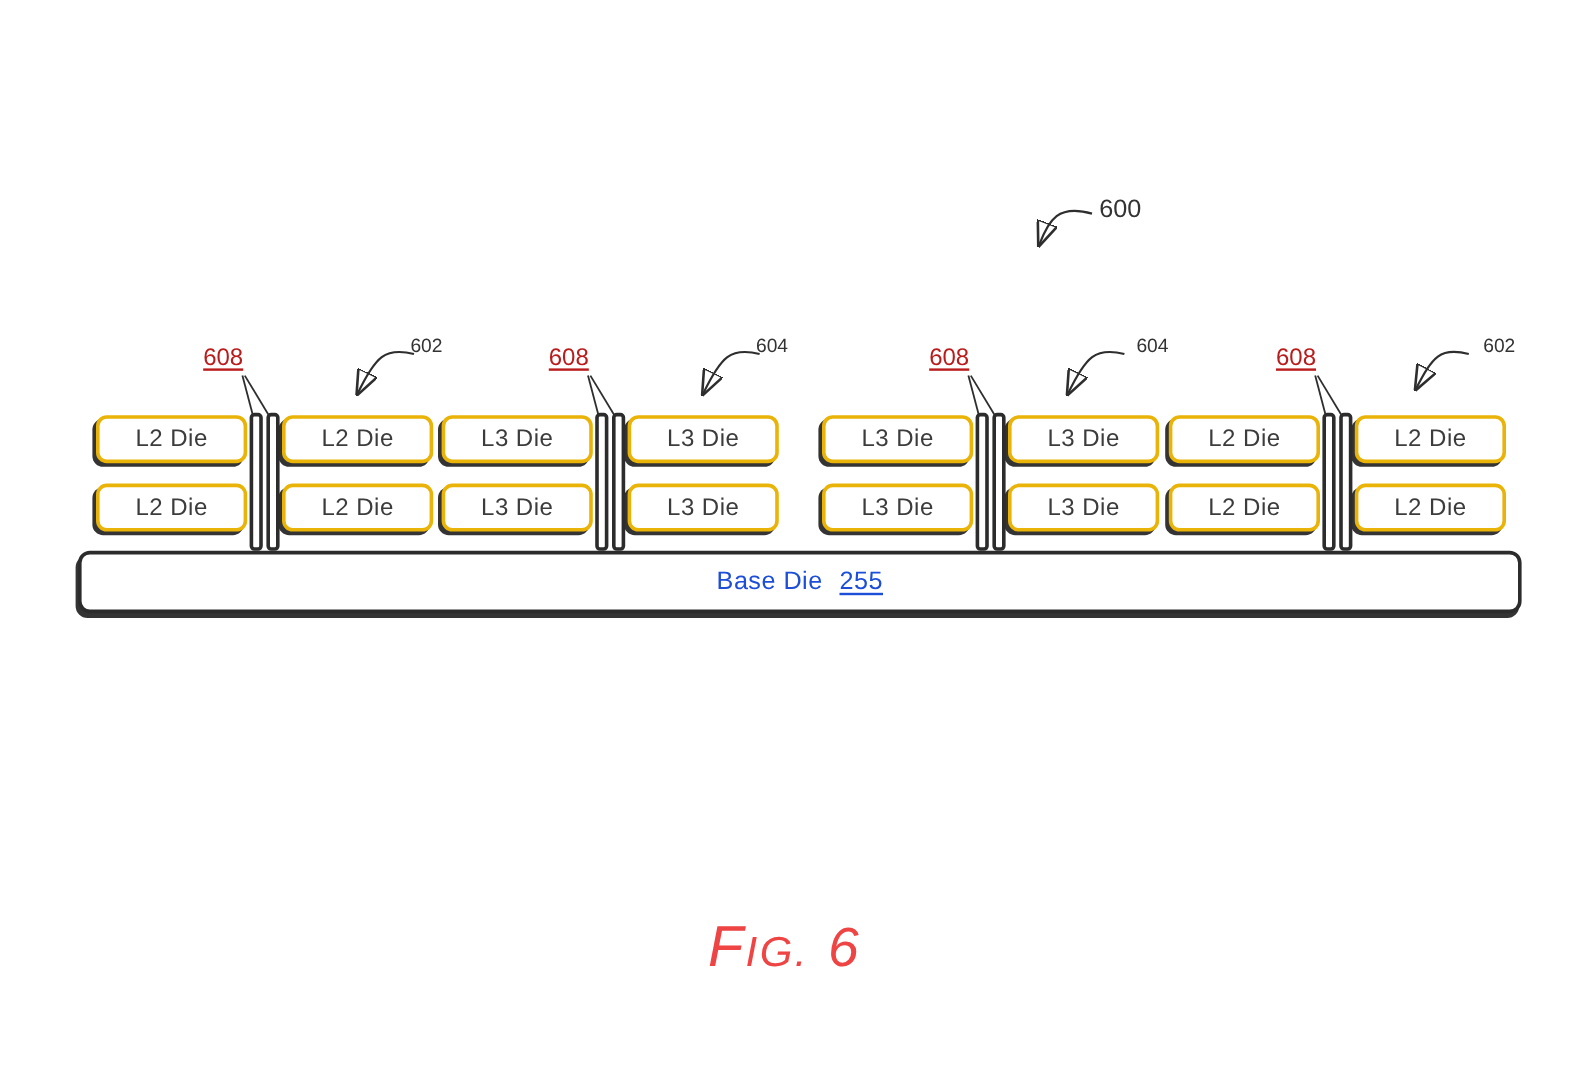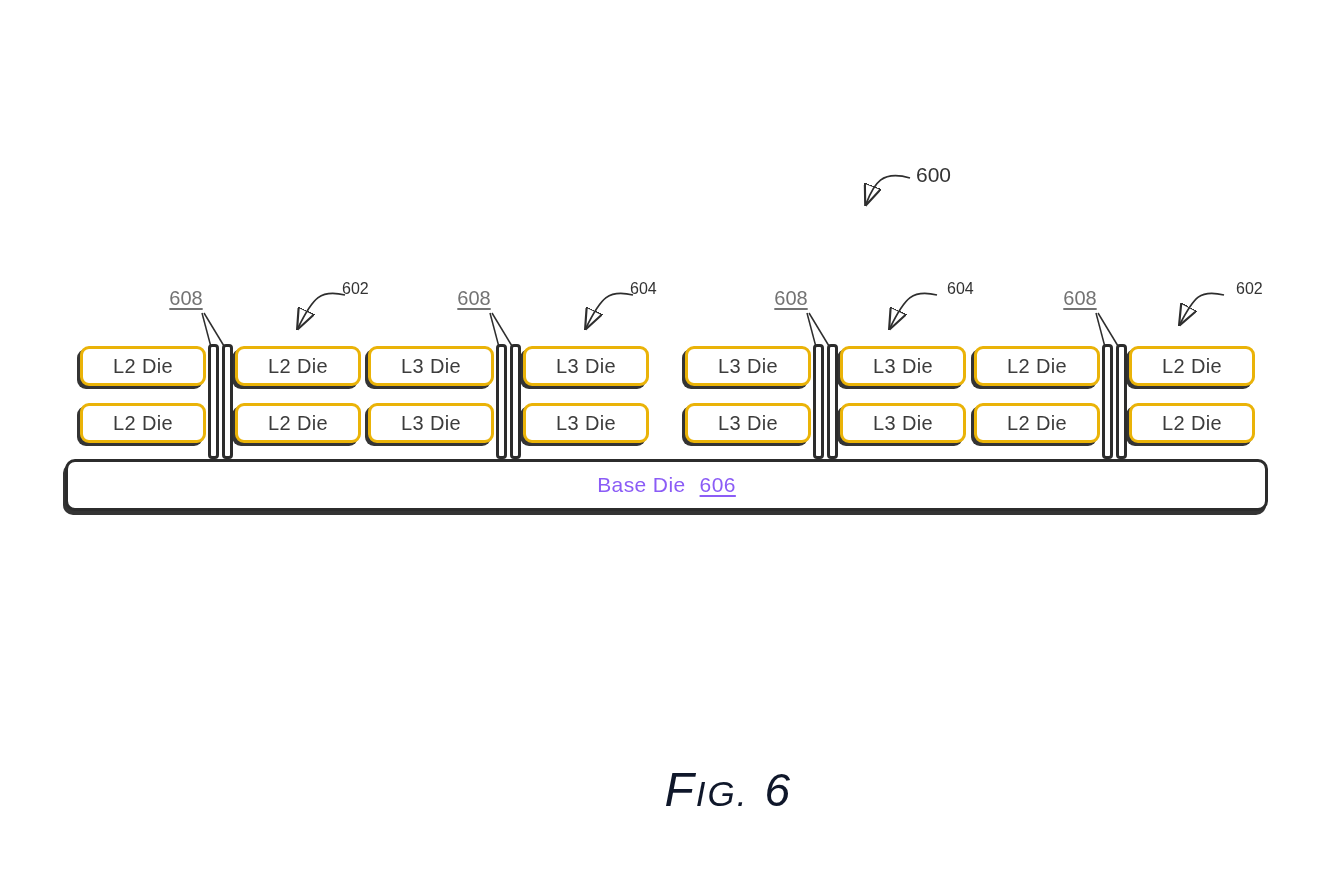--- a/index.html
+++ b/index.html
@@ -71,21 +71,21 @@
   .bar1 { left: 128px; }
   .bar2 { left: 142px; }
 
   .conn-ref {
     position: absolute;
     left: 84px;
     top: -59px;
     width: 44px;
     text-align: center;
     font-size: 20px;
-    color: #737373;
+    color: #b91c1c;
   }
   .conn-ref span { text-decoration: underline; text-underline-offset: 3px; }
 
   .group-ref {
     position: absolute;
     left: 262px;
     top: -66px;
     font-size: 16px;
     color: #333333;
     white-space: nowrap;
@@ -100,21 +100,21 @@
     height: 52px;
     box-sizing: border-box;
     border: 3px solid #2c2c2c;
     border-radius: 10px;
     background: #ffffff;
     box-shadow: -2px 4px 0 0 #343434;
     display: flex;
     align-items: center;
     justify-content: center;
     font-size: 21px;
-    color: #8b5cf6;
+    color: #1d4ed8;
     letter-spacing: 0.4px;
   }
   .base-die .base-ref {
     margin-left: 14px;
     text-decoration: underline;
     text-underline-offset: 3px;
   }
 
   
   .ref-600 {
@@ -124,23 +124,23 @@
     font-size: 21px;
     color: #333333;
   }
 
   
   .fig-caption {
     position: absolute;
     left: 590px;
     top: 762px;
     width: 200px;
-    text-align: right;
+    text-align: left;
     font-style: italic;
-    color: #0f172a;
+    color: #ef4444;
     white-space: nowrap;
   }
   .fig-caption .cap-f   { font-size: 48px; letter-spacing: 2px; }
   .fig-caption .cap-ig  { font-size: 35px; letter-spacing: 2px; }
   .fig-caption .cap-num { font-size: 46px; margin-left: 16px; }
 
   .plus-mark {
     position: absolute;
     left: 3px;
     top: 818px;
@@ -226,21 +226,21 @@
     <div class="die-box row1 col1">L2 Die</div>
     <div class="die-box row1 col2">L2 Die</div>
     <div class="die-box row2 col1">L2 Die</div>
     <div class="die-box row2 col2">L2 Die</div>
     <div class="via-bar bar1"></div>
     <div class="via-bar bar2"></div>
   </div>
 
   <div class="base-die">
     <span>Base Die</span>
-    <span class="base-ref">606</span>
+    <span class="base-ref">255</span>
   </div>
 
   <div class="fig-caption">
     <span class="cap-f">F</span><span class="cap-ig">IG.</span><span class="cap-num">6</span>
   </div>
 
   <div class="plus-mark">+</div>
 
 </div>
 

